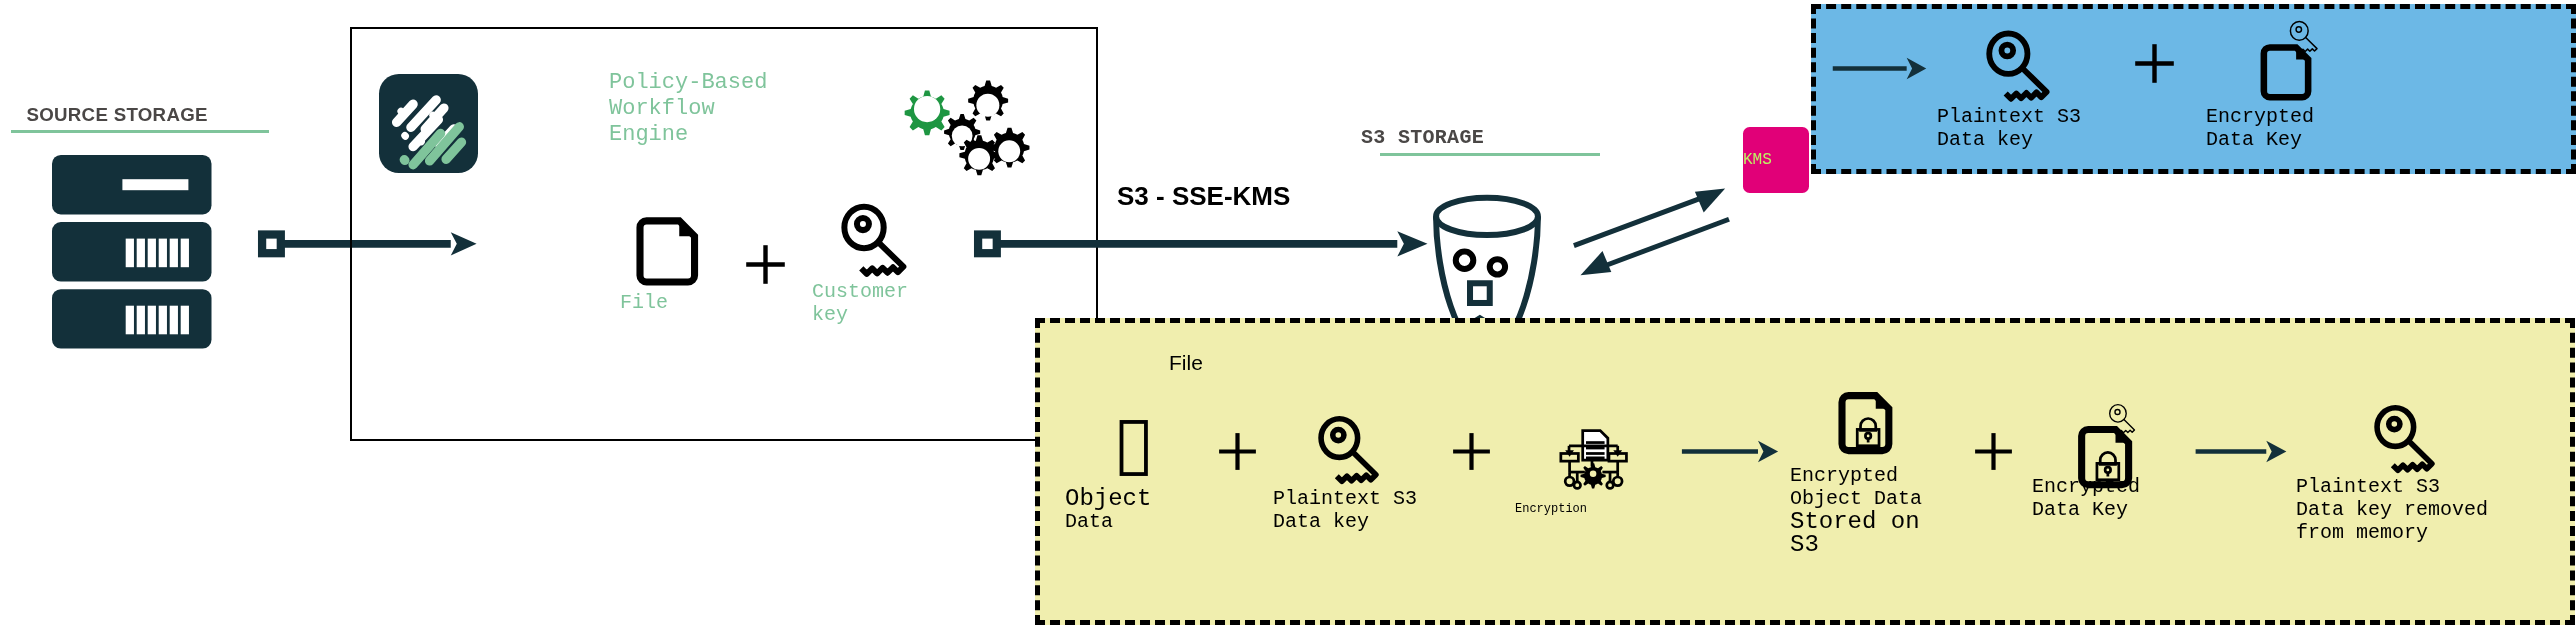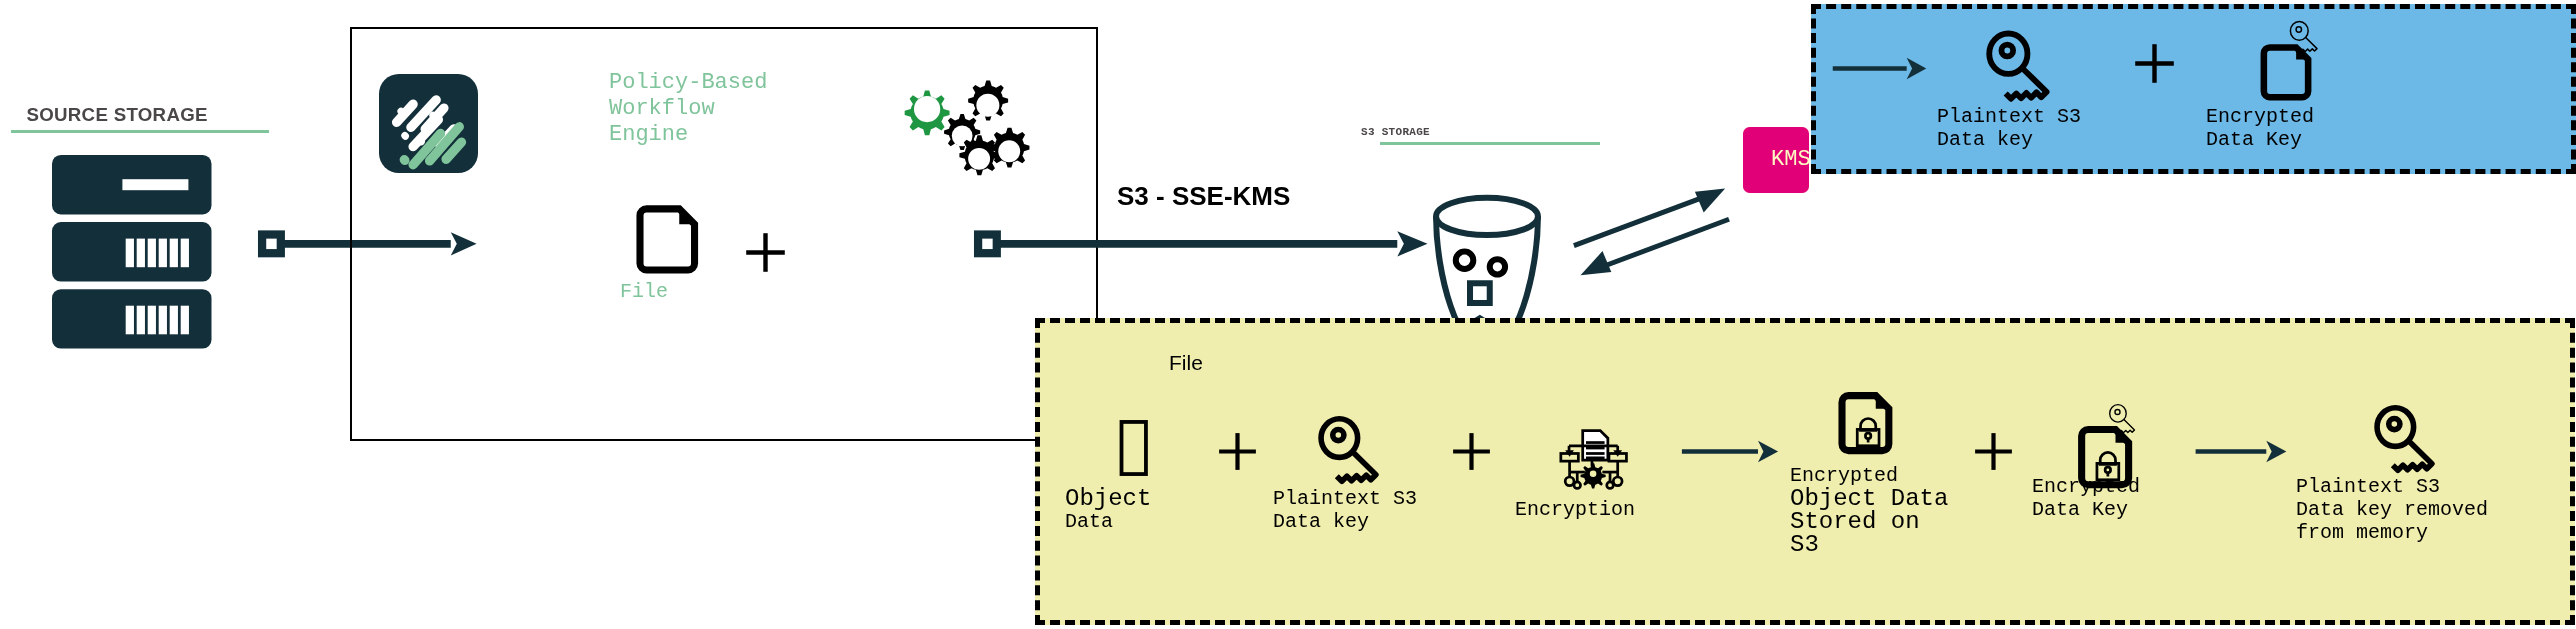--- a/index.html
+++ b/index.html
@@ -115,33 +115,46 @@
       </svg>
     </div>
     <div class="green" style="font-size:20px;margin-top:7.7px;">File</div>
   </div>
   <div class="ctr" style="width:93px;">
     <svg width="43" height="43" viewBox="0 0 78 78" style="margin:0 auto;">
       <line x1="39" y1="4" x2="39" y2="74" stroke="#000" stroke-width="8"></line>
       <line x1="4" y1="39" x2="74" y2="39" stroke="#000" stroke-width="8"></line>
     </svg>
   </div>
+  <div class="ctr" style="width:126px;">
+    <div style="height:69px;">
+      <svg width="71" height="69" viewBox="0 0 130 125" style="margin:0 auto;">
+        <g fill="none" stroke="#000" stroke-width="11" stroke-linejoin="round">
+          <ellipse cx="44" cy="44" rx="36" ry="38"></ellipse>
+          <circle cx="42" cy="38" r="11"></circle>
+          <path d="M69 70 l47 46 -10 10 -9-9 -10 10 -9-9 -10 10 -9-9 -10 10 -10-10"></path>
+        </g>
+      </svg>
+    </div>
+    <div class="green" style="font-size:20px;margin-top:7.7px;line-height:23px;">Customer</div>
+    <div class="green" style="font-size:20px;line-height:23px;">key</div>
+  </div>
 </div>
 
 <div class="abs" style="left:977px;top:229px;">
   <svg width="456" height="33" viewBox="0 0 830 60">
     <rect x="2" y="10" width="34" height="34" fill="none" stroke="#13303a" stroke-width="15"></rect>
     <line x1="36" y1="27" x2="765" y2="27" stroke="#13303a" stroke-width="14"></line>
     <polygon points="765,4 820,27 765,50 777,27" fill="#13303a"></polygon>
   </svg>
 </div>
 <div class="abs" style="left:1117px;top:181px;font-size:26px;font-weight:bold;color:#000;">S3 - SSE-KMS</div>
 
 <div class="abs ctr" style="left:1361px;top:126px;width:258px;">
-  <div class="hdr" style="font-size:11px;">S3 STORAGE</div>
+  <div class="hdr" style="font-size:20px;">S3 STORAGE</div>
   <div class="hdr-rule" style="width:220px;margin:4.4px auto 0;"></div>
 </div>
 <div class="abs" style="left:1424px;top:192px;">
   <svg width="126" height="165" viewBox="0 0 230 300">
     <path d="M22 44 C22 150 62 292 115 292 C168 292 208 150 208 44" fill="#fff" stroke="#13303a" stroke-width="11"></path>
     <ellipse cx="115" cy="44" rx="93" ry="34" fill="#fff" stroke="#13303a" stroke-width="11"></ellipse>
     <circle cx="74" cy="124" r="16" fill="none" stroke="#000" stroke-width="11"></circle>
     <circle cx="134" cy="136" r="14" fill="none" stroke="#000" stroke-width="11"></circle>
     <rect x="84" y="166" width="36" height="36" fill="none" stroke="#13303a" stroke-width="11"></rect>
     <polygon points="102,230 120,241 120,262 102,273 84,262 84,241" fill="none" stroke="#13303a" stroke-width="11"></polygon>
@@ -151,21 +164,21 @@
 <div class="abs" style="left:1564px;top:173px;">
   <svg width="176" height="110" viewBox="0 0 320 200">
     <line x1="18" y1="132" x2="270" y2="38" stroke="#13303a" stroke-width="9"></line>
     <polygon points="293,28 238,34 254,72" fill="#13303a"></polygon>
     <line x1="300" y1="84" x2="55" y2="176" stroke="#13303a" stroke-width="9"></line>
     <polygon points="30,186 86,180 70,142" fill="#13303a"></polygon>
   </svg>
 </div>
 
 <div class="abs ctr" style="left:1743px;top:127px;width:66px;height:66px;background:#e10078;border-radius:6.6px;">
-  <div style="color:#fef9c3;font-size:22px;line-height:66px;padding-left:28px;">KMS</div>
+  <div style="color:#bef264;font-size:16px;line-height:66px;">KMS</div>
 </div>
 
 <div class="abs" style="left:1811px;top:4.4px;width:765px;height:170px;background:#6cb8e6;border:5px dashed #000;box-sizing:border-box;"></div>
 
 <div class="abs flex" style="left:1822px;top:19px;">
 
 
   <div class="ctr" style="width:115px;padding-bottom:33px;">
     <svg width="99" height="25" viewBox="0 0 180 46" style="margin:0 auto;">
       <line x1="4" y1="23" x2="140" y2="23" stroke="#13303a" stroke-width="8"></line>
@@ -286,21 +299,21 @@
             <circle cx="108" cy="106" r="6"></circle>
         </g>
         <g fill="#000">
           <polygon points="26,42 42,42 34,54"></polygon>
             <polygon points="114,42 130,42 122,54"></polygon>
           <path d="M75 66 l4 0 2 7 a17 17 0 0 1 5 2 l6-4 3 3 -4 6 a17 17 0 0 1 2 5 l7 2 0 4 -7 2 a17 17 0 0 1-2 5 l4 6 -3 3 -6-4 a17 17 0 0 1-5 2 l-2 7 -4 0 -2-7 a17 17 0 0 1-5-2 l-6 4 -3-3 4-6 a17 17 0 0 1-2-5 l-7-2 0-4 7-2 a17 17 0 0 1 2-5 l-4-6 3-3 6 4 a17 17 0 0 1 5-2 z"></path>
         </g>
         <circle cx="77" cy="85" r="8" fill="#f0eeae" stroke="#000" stroke-width="4"></circle>
       </svg>
     </div>
-    <div style="font-size:20px;line-height:23px;margin-top:5.5px;">Encryption</div>
+    <div style="font-size:12px;line-height:23px;margin-top:5.5px;">Encryption</div>
   </div>
 
   <div class="ctr" style="width:121px;padding-bottom:44px;">
     <svg width="102" height="25" viewBox="0 0 185 46" style="margin:0 auto;">
       <line x1="4" y1="23" x2="144" y2="23" stroke="#13303a" stroke-width="8"></line>
       <polygon points="144,3 181,23 144,43 154,23" fill="#13303a"></polygon>
     </svg>
   </div>
 
   <div class="ctr" style="width:165px;">
@@ -310,21 +323,21 @@
         <path d="M62 6 l24 24 h-24 z" fill="#000"></path>
         <g fill="none" stroke="#000" stroke-width="5">
           <path d="M34 62 a14 14 0 0 1 28 0 v8 h-28 z"></path>
           <rect x="28" y="68" width="40" height="30"></rect>
           <circle cx="48" cy="80" r="5"></circle>
           <line x1="48" y1="84" x2="48" y2="92"></line>
         </g>
       </svg>
     </div>
     <div style="font-size:20px;line-height:23px;margin-top:5.5px;">Encrypted</div>
-    <div style="font-size:24px;line-height:23px;">Object Data</div>
+    <div style="font-size:20px;line-height:23px;">Object Data</div>
     <div style="font-size:24px;line-height:23px;">Stored on S3</div>
   </div>
 
   <div class="ctr" style="width:77px;padding-bottom:44px;">
     <svg width="41" height="41" viewBox="0 0 78 78" style="margin:0 auto;">
       <line x1="39" y1="4" x2="39" y2="74" stroke="#000" stroke-width="8"></line>
       <line x1="4" y1="39" x2="74" y2="39" stroke="#000" stroke-width="8"></line>
     </svg>
   </div>
 

